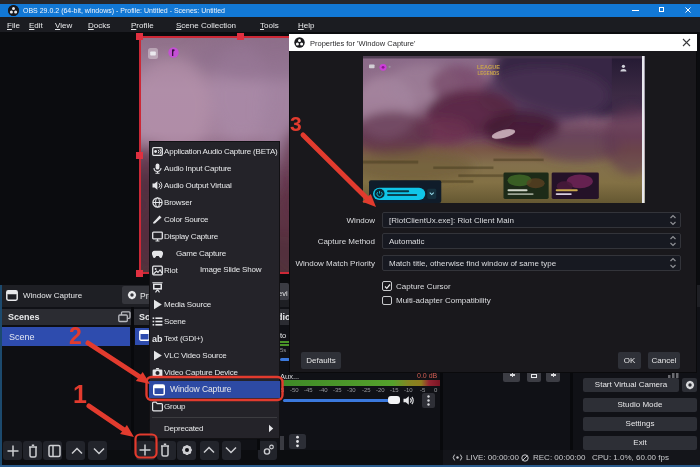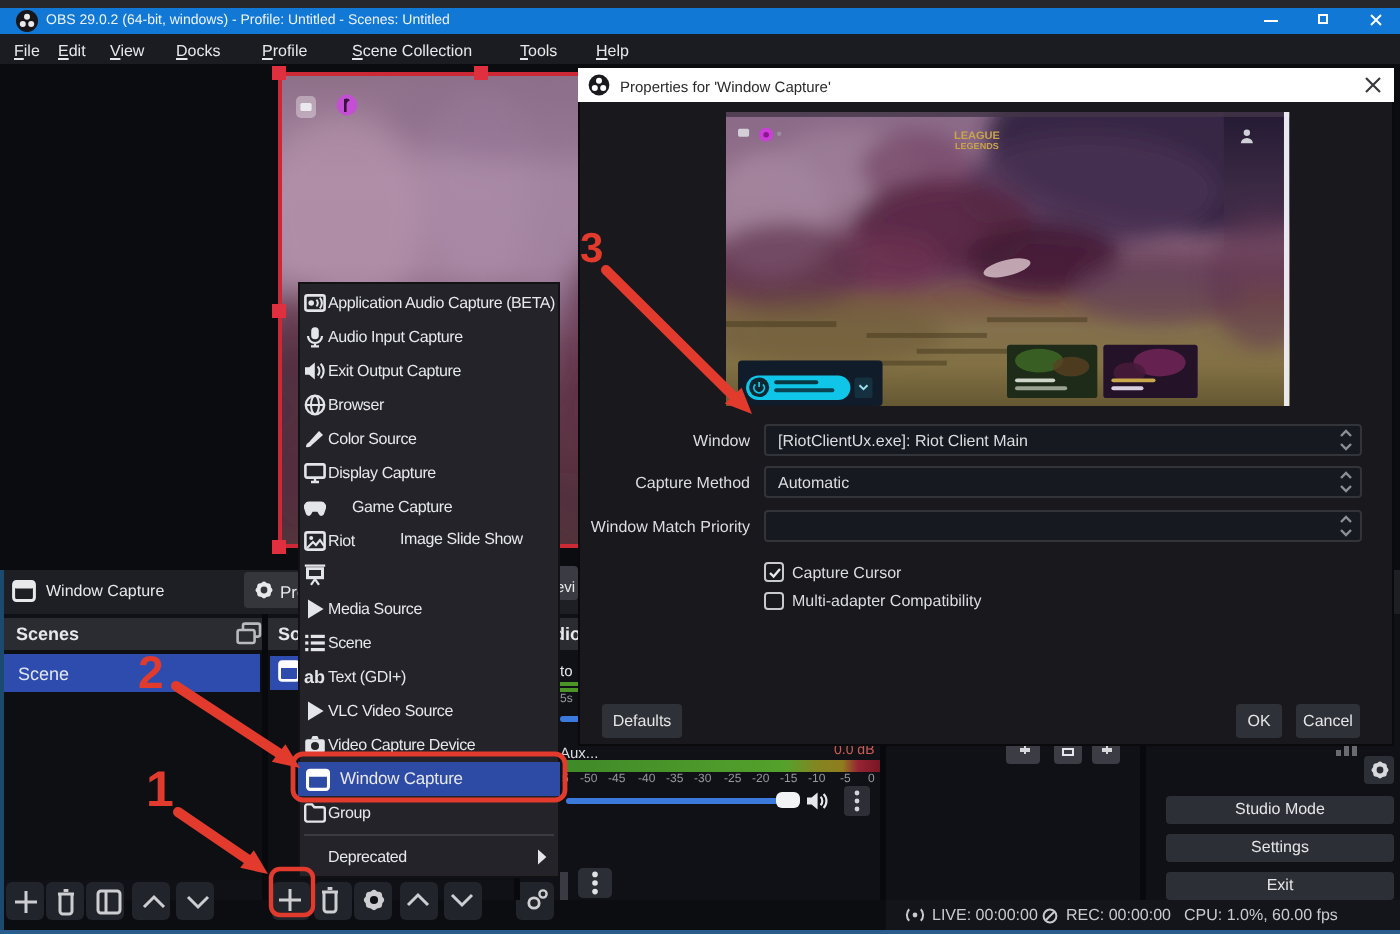--- a/index.html
+++ b/index.html
@@ -228,20 +228,21 @@
   <div class="abs" style="left:551px;top:374px;width:5px;height:1.5px;background:#d8d9dc;"></div>
   <div class="abs" style="left:552.8px;top:373px;width:1.5px;height:4px;background:#d8d9dc;"></div>
 
   <div class="abs" style="left:570px;top:307px;width:3px;height:143px;background:#08090c;"></div>
 
   <svg class="abs" style="left:668px;top:370px;" width="14" height="8" viewBox="0 0 14 8">
     <rect x="0" y="5" width="2.5" height="3" fill="#6a6b70"></rect>
     <rect x="4" y="3" width="2.5" height="5" fill="#6a6b70"></rect>
     <rect x="8" y="1" width="2.5" height="7" fill="#6a6b70"></rect>
   </svg>
+  <div class="abs" style="left:583px;top:378px;width:96px;height:14px;background:#2d2f36;border-radius:2px;color:#e6e6e8;font-size:8px;text-align:center;line-height:14px;">Start Virtual Camera</div>
   <div class="abs" style="left:682px;top:378px;width:15px;height:14px;background:#2d2f36;border-radius:2px;"></div>
   <svg class="abs" style="left:685px;top:380px;" width="10" height="10" viewBox="0 0 10 10">
     <rect x="1.6" y="1.6" width="6.8" height="6.8" rx="1.6" fill="#d8d9dc"></rect>
     <rect x="1.6" y="1.6" width="6.8" height="6.8" rx="1.6" fill="#d8d9dc" transform="rotate(45 5 5)"></rect>
     <circle cx="5" cy="5" r="1.7" fill="#2d2f36"></circle>
   </svg>
   <div class="abs" style="left:583px;top:398px;width:114px;height:14px;background:#2d2f36;border-radius:2px;color:#e6e6e8;font-size:8px;text-align:center;line-height:14px;">Studio Mode</div>
   <div class="abs" style="left:583px;top:417px;width:114px;height:14px;background:#2d2f36;border-radius:2px;color:#e6e6e8;font-size:8px;text-align:center;line-height:14px;">Settings</div>
   <div class="abs" style="left:583px;top:436px;width:114px;height:14px;background:#2d2f36;border-radius:2px;color:#e6e6e8;font-size:8px;text-align:center;line-height:14px;">Exit</div>
 
@@ -270,21 +271,21 @@
   <div class="abs txt" style="left:164px;top:146.5px;font-size:8px;letter-spacing:-0.2px;">Application Audio Capture (BETA)</div>
   <svg class="abs" style="left:152px;top:163px;" width="11" height="11" viewBox="0 0 11 11">
       <rect x="3.6" y="0.6" width="3.8" height="6" rx="1.9" fill="#e4e5e8"></rect>
       <path d="M2 5 a3.5 3.5 0 0 0 7 0 M5.5 8.5 V10 M3.5 10.2 h4" stroke="#e4e5e8" stroke-width="1.1" fill="none"></path>
     </svg>
   <div class="abs txt" style="left:164px;top:163.5px;font-size:8px;letter-spacing:-0.2px;">Audio Input Capture</div>
   <svg class="abs" style="left:152px;top:180px;" width="11" height="11" viewBox="0 0 11 11">
       <path d="M0.5 3.6 H2.6 L5.4 1.2 V9.8 L2.6 7.4 H0.5 Z" fill="#e4e5e8"></path>
       <path d="M6.8 3.3 A3 3 0 0 1 6.8 7.7 M8.3 1.9 A5 5 0 0 1 8.3 9.1" stroke="#e4e5e8" stroke-width="1" fill="none"></path>
     </svg>
-  <div class="abs txt" style="left:164px;top:180.5px;font-size:8px;letter-spacing:-0.2px;">Exit Output Capture</div>
+  <div class="abs txt" style="left:164px;top:180.5px;font-size:8px;letter-spacing:-0.2px;">Audio Output Virtual</div>
   <svg class="abs" style="left:152px;top:197px;" width="11" height="11" viewBox="0 0 11 11">
       <circle cx="5.5" cy="5.5" r="4.6" fill="none" stroke="#e4e5e8" stroke-width="1.2"></circle>
       <ellipse cx="5.5" cy="5.5" rx="2" ry="4.6" fill="none" stroke="#e4e5e8" stroke-width="1"></ellipse>
       <path d="M1 5.5 H10" stroke="#e4e5e8" stroke-width="1"></path>
     </svg>
   <div class="abs txt" style="left:164px;top:197.5px;font-size:8px;letter-spacing:-0.2px;">Browser</div>
   <svg class="abs" style="left:152px;top:214px;" width="11" height="11" viewBox="0 0 11 11">
       <path d="M1 9.5 C1 7.5 2.5 7.5 3 6.5 L7.5 1.5 L9.5 3.5 L4.5 8 C3.5 8.5 3.5 10 1 9.5 Z" fill="#e4e5e8"></path>
     </svg>
   <div class="abs txt" style="left:164px;top:214.5px;font-size:8px;letter-spacing:-0.2px;">Color Source</div>
@@ -447,20 +448,21 @@
   <div class="abs" style="left:310px;top:216px;width:65px;text-align:right;color:#dcdde0;font-size:8px;">Window</div>
   <div class="abs" style="left:382px;top:212px;width:299px;height:16px;background:#171921;border:1px solid #33343a;border-radius:2px;box-sizing:border-box;"></div>
   <div class="abs" style="left:389px;top:216px;color:#dcdde0;font-size:8px;white-space:nowrap;">[RiotClientUx.exe]: Riot Client Main</div>
 
   <div class="abs" style="left:310px;top:237px;width:65px;text-align:right;color:#dcdde0;font-size:8px;">Capture Method</div>
   <div class="abs" style="left:382px;top:233px;width:299px;height:16px;background:#171921;border:1px solid #33343a;border-radius:2px;box-sizing:border-box;"></div>
   <div class="abs" style="left:389px;top:237px;color:#dcdde0;font-size:8px;white-space:nowrap;">Automatic</div>
 
   <div class="abs" style="left:285px;top:259px;width:90px;text-align:right;color:#dcdde0;font-size:8px;">Window Match Priority</div>
   <div class="abs" style="left:382px;top:255px;width:299px;height:16px;background:#171921;border:1px solid #33343a;border-radius:2px;box-sizing:border-box;"></div>
+  <div class="abs" style="left:389px;top:259px;color:#dcdde0;font-size:8px;white-space:nowrap;">Match title, otherwise find window of same type</div>
 
   <svg class="abs" style="left:669px;top:214px;" width="8" height="12" viewBox="0 0 8 12">
     <path d="M1.5 4 L4 1.5 L6.5 4" stroke="#8e8f94" stroke-width="1.2" fill="none"></path>
     <path d="M1.5 8 L4 10.5 L6.5 8" stroke="#8e8f94" stroke-width="1.2" fill="none"></path>
   </svg>
   <svg class="abs" style="left:669px;top:235px;" width="8" height="12" viewBox="0 0 8 12">
     <path d="M1.5 4 L4 1.5 L6.5 4" stroke="#8e8f94" stroke-width="1.2" fill="none"></path>
     <path d="M1.5 8 L4 10.5 L6.5 8" stroke="#8e8f94" stroke-width="1.2" fill="none"></path>
   </svg>
   <svg class="abs" style="left:669px;top:257px;" width="8" height="12" viewBox="0 0 8 12">

